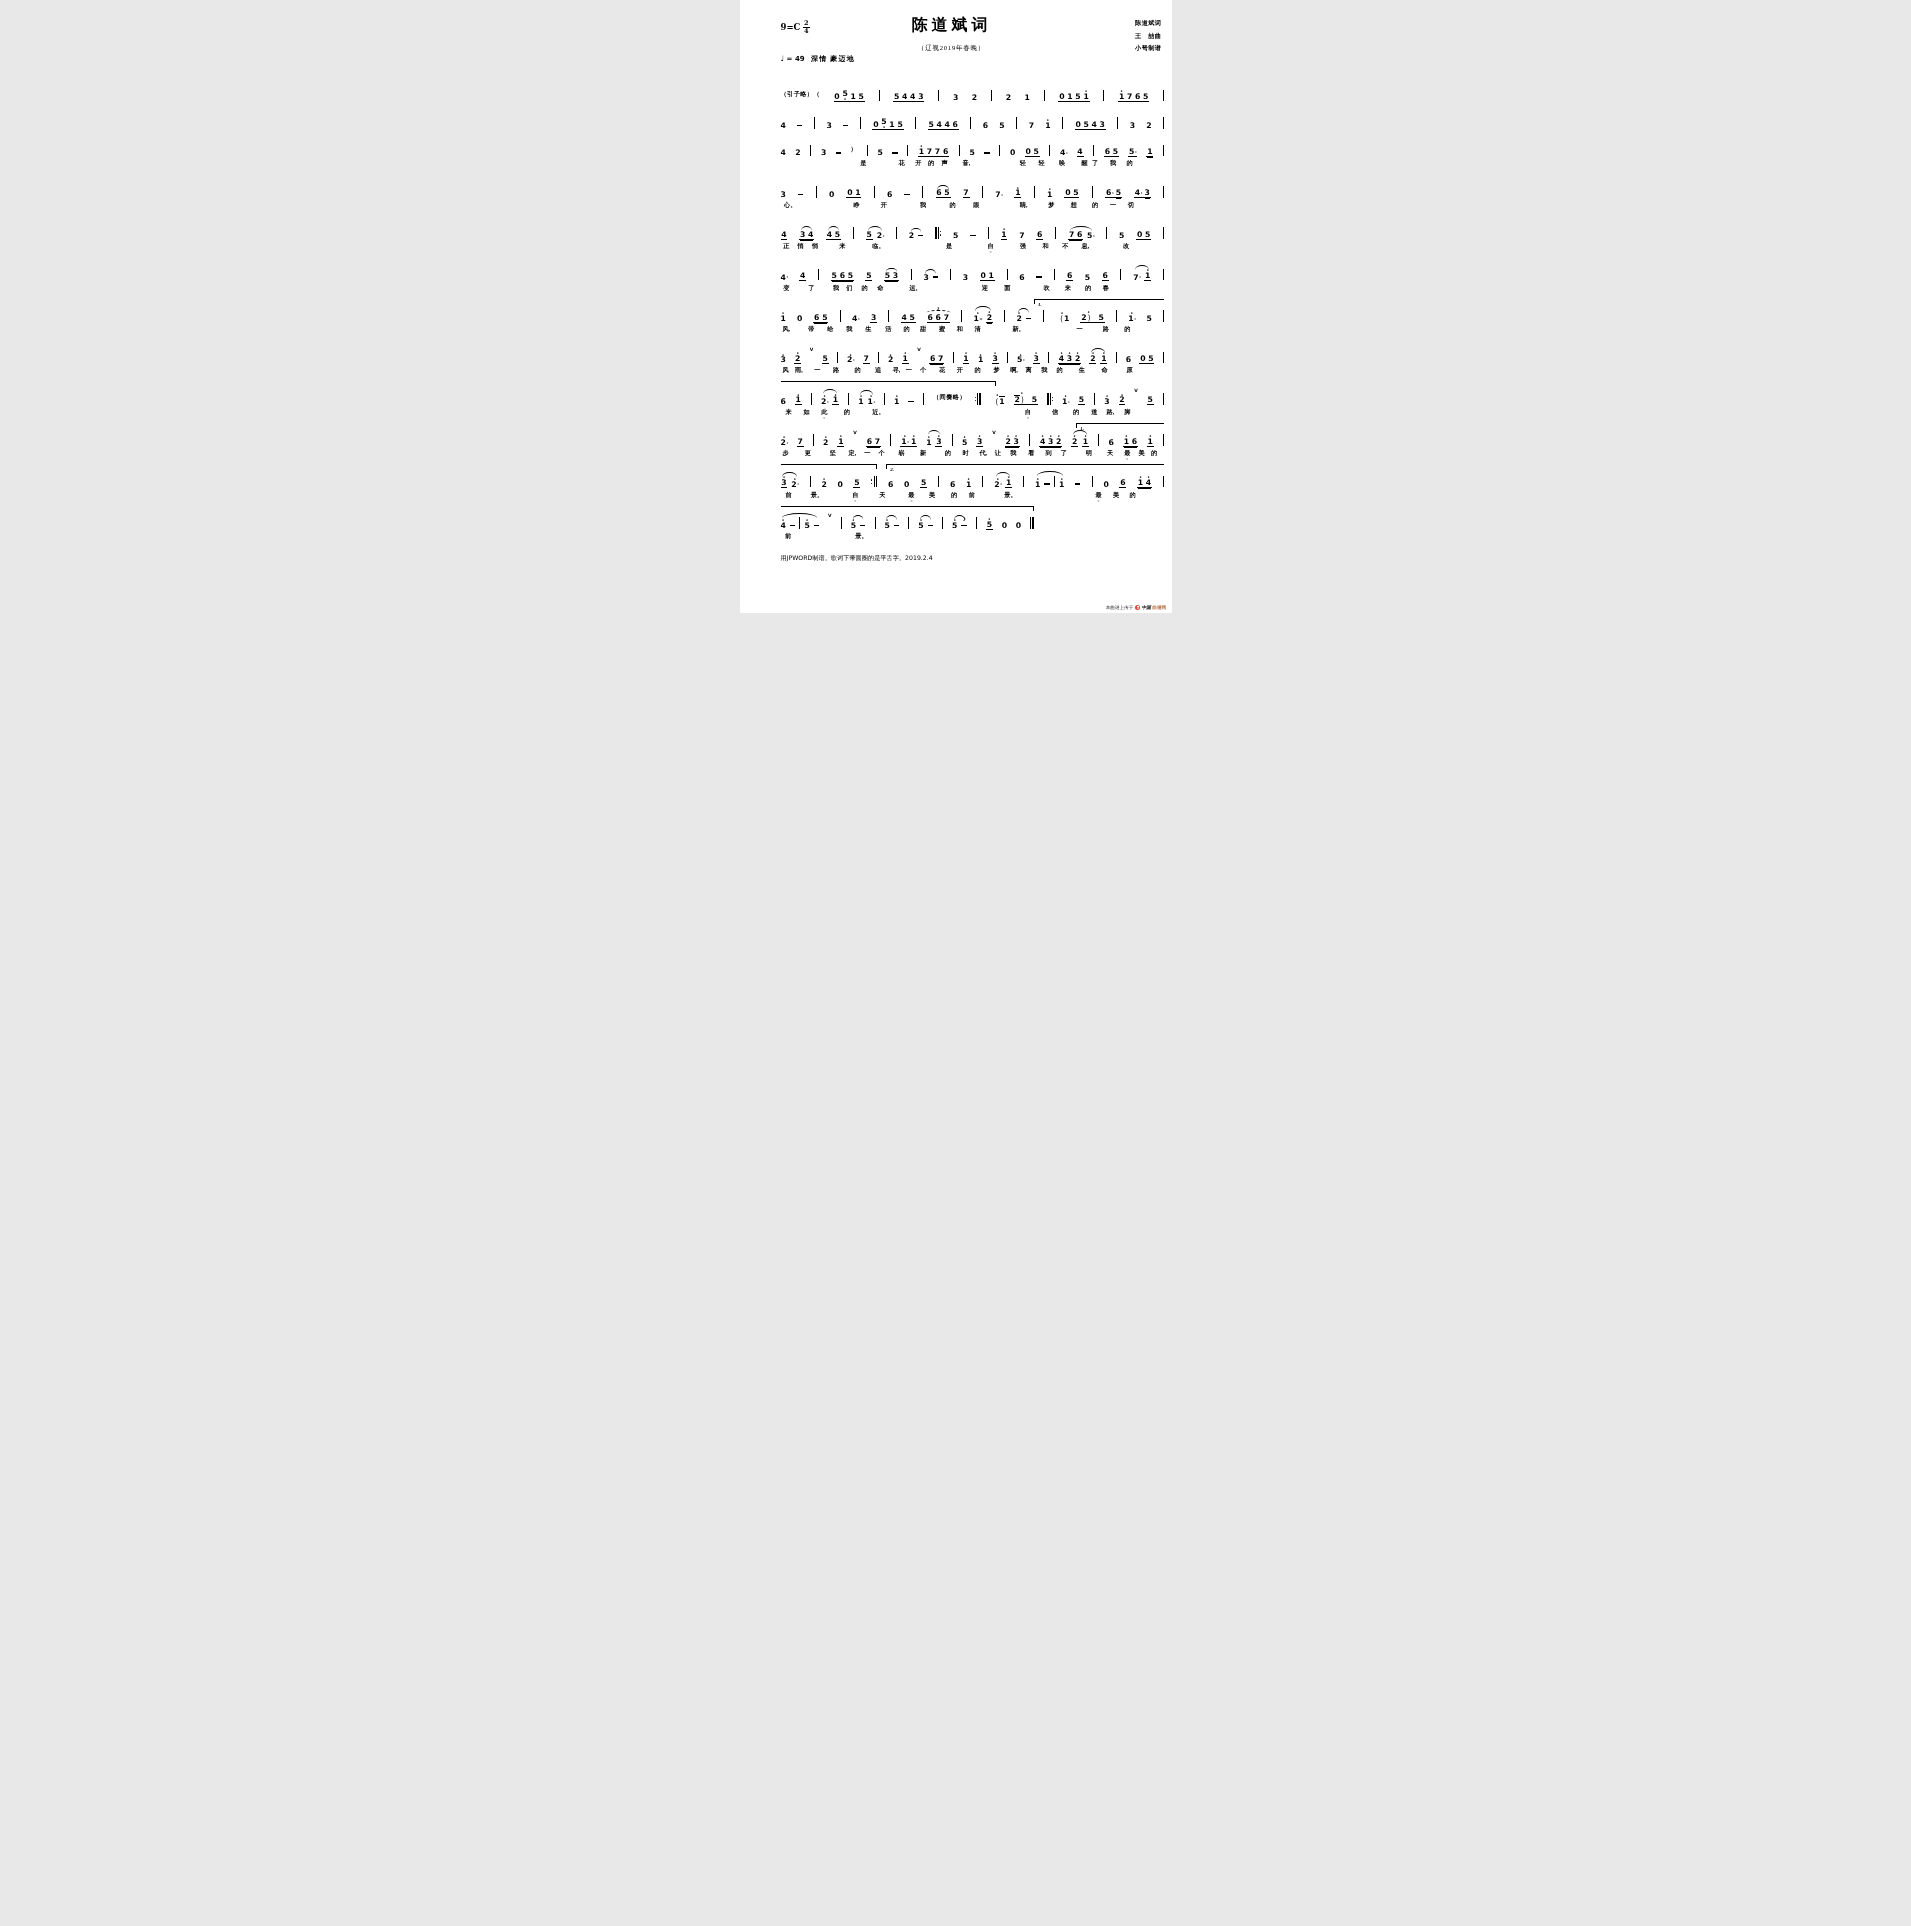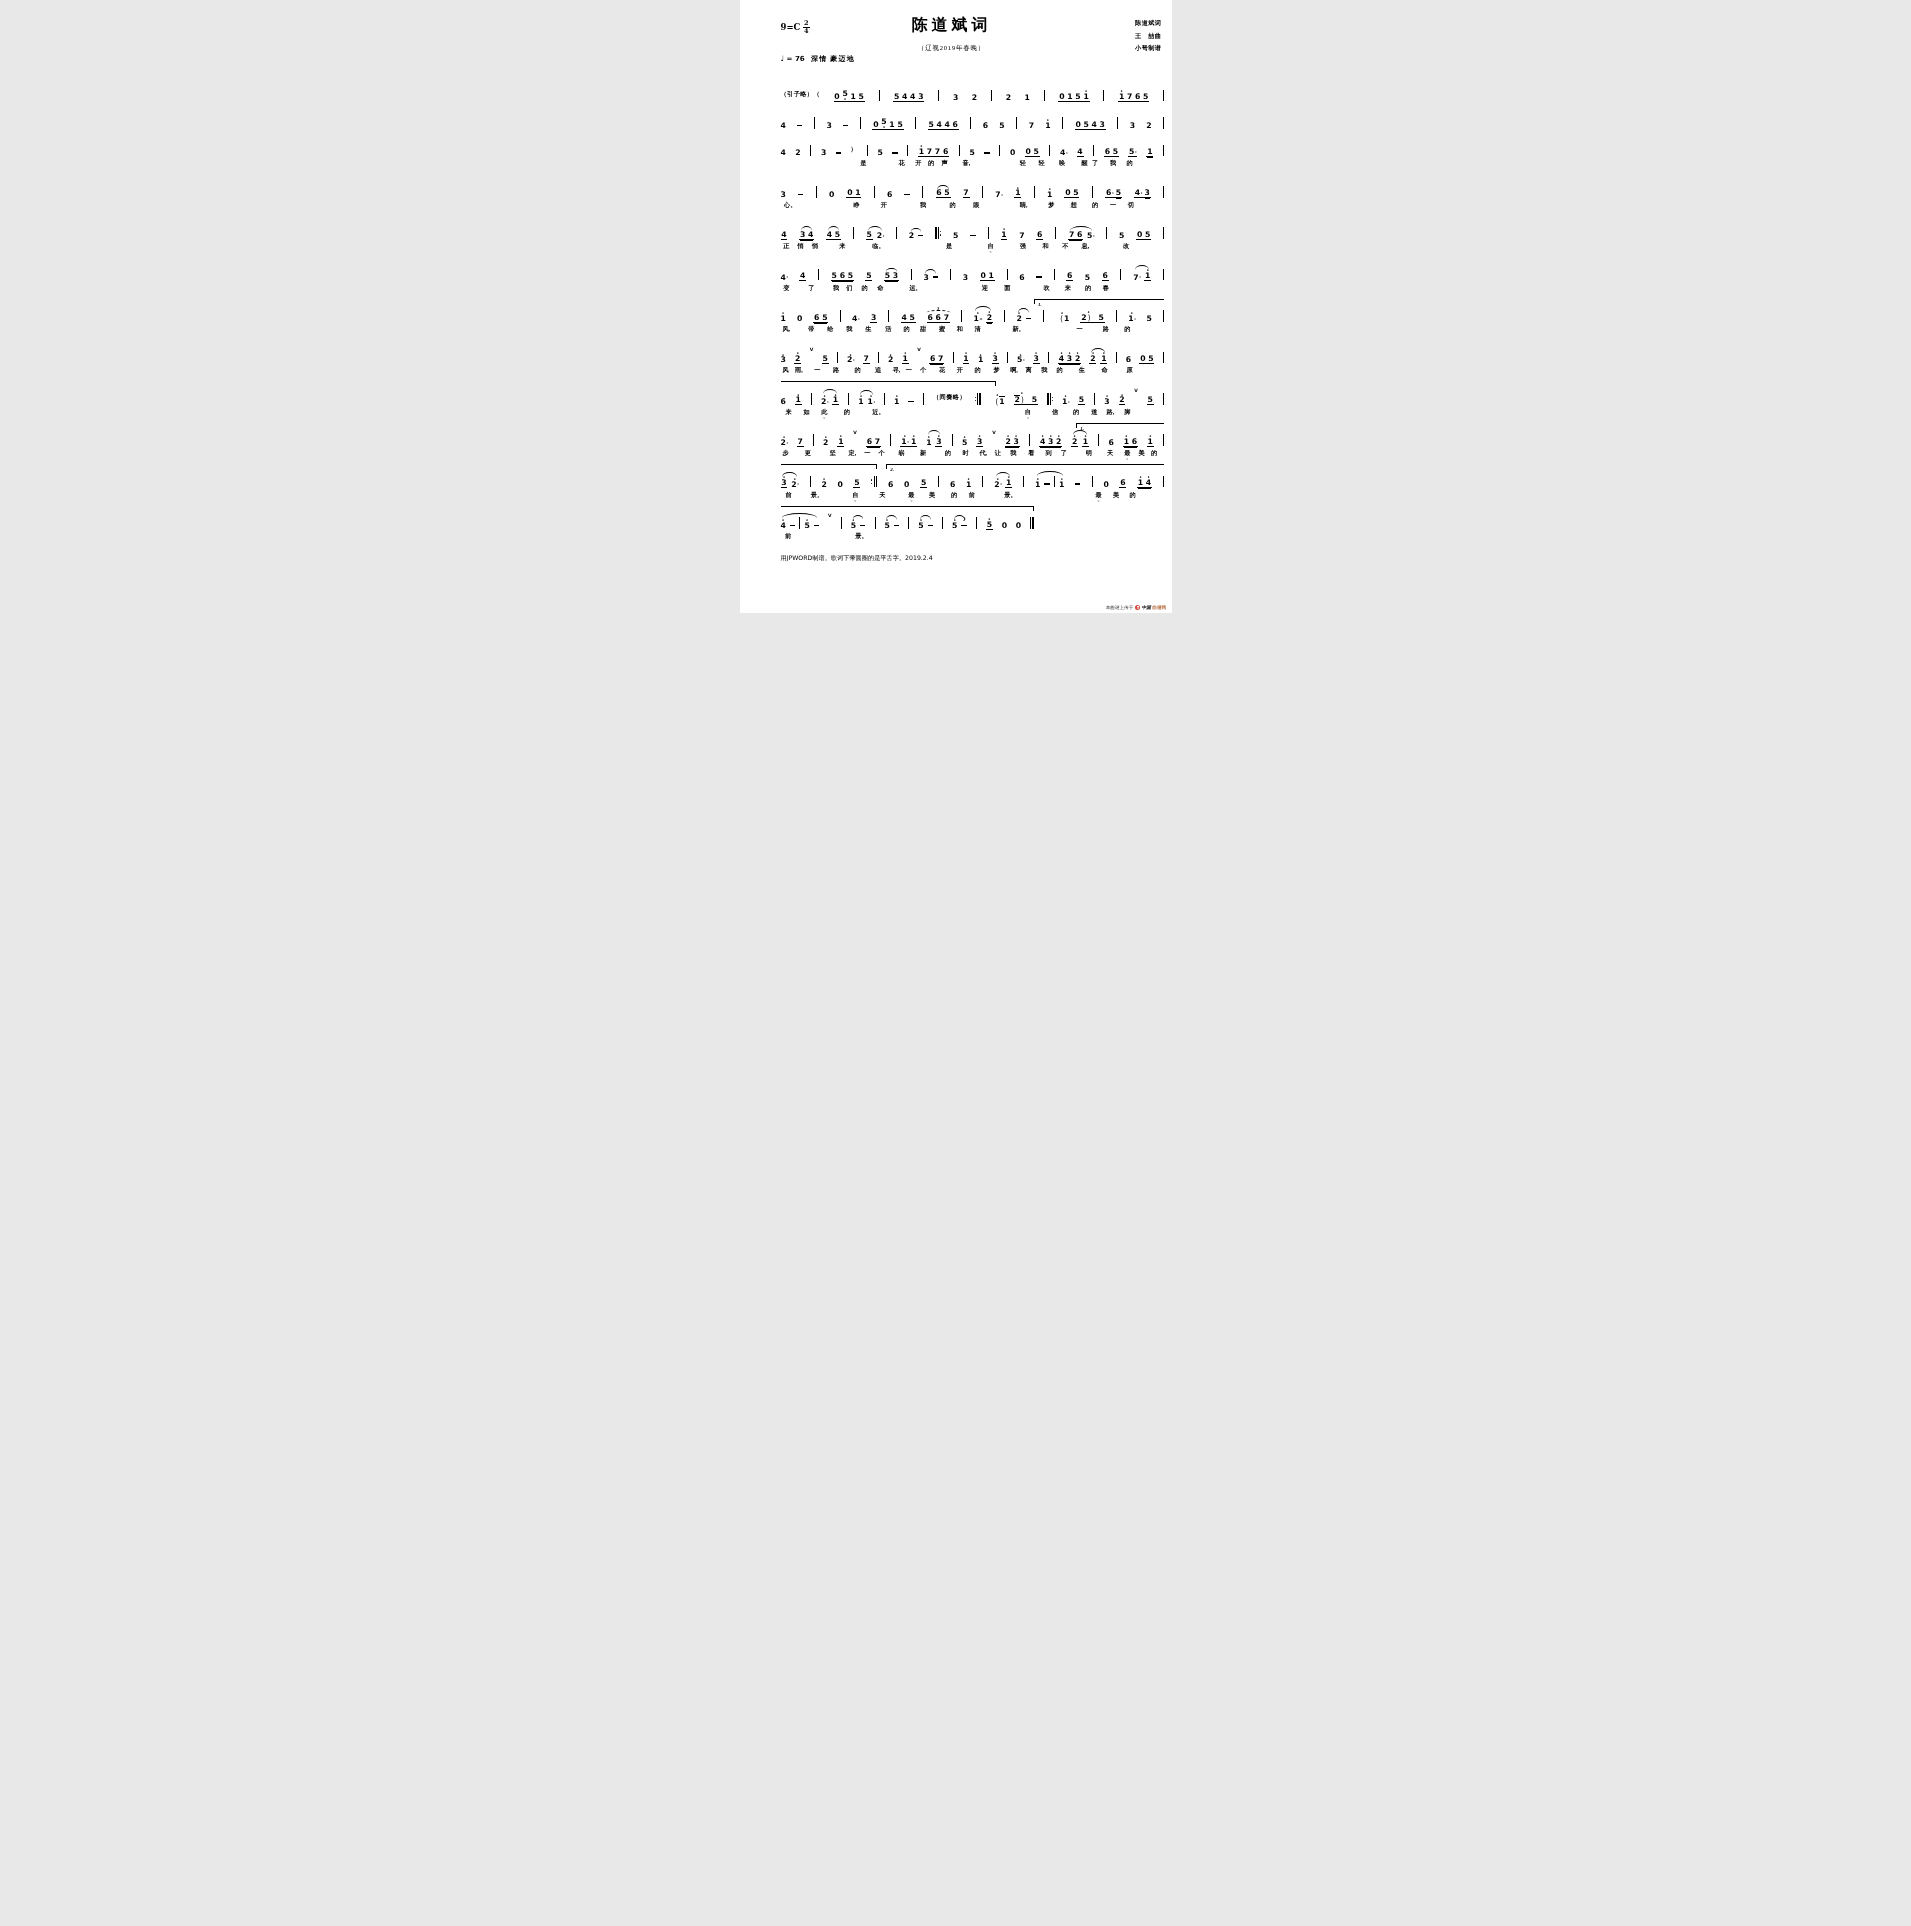--- a/index.html
+++ b/index.html
@@ -81,21 +81,21 @@
   <div class="hdr">
     <div class="keysig">
       <span>9=C</span>
       <span class="frac">
         <span class="ft">2</span>
         <span class="fb">4</span>
       </span>
     </div>
     <div class="tempo">
       <span class="tnote">♩</span>
-      <span>= 76</span>
+      <span>= 49</span>
       <span class="texp">深情 豪迈地</span>
     </div>
     <div class="hdr-title">
       <h1 class="song-title">陈道斌词</h1>
       <div class="song-sub">（辽视2019年春晚）</div>
     </div>
     <div class="credits">
       <div>陈道斌词</div>
       <div>王　喆曲</div>
       <div>小弩制谱</div>

